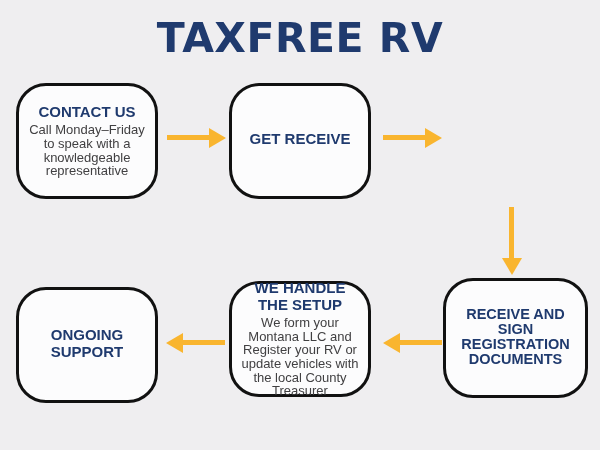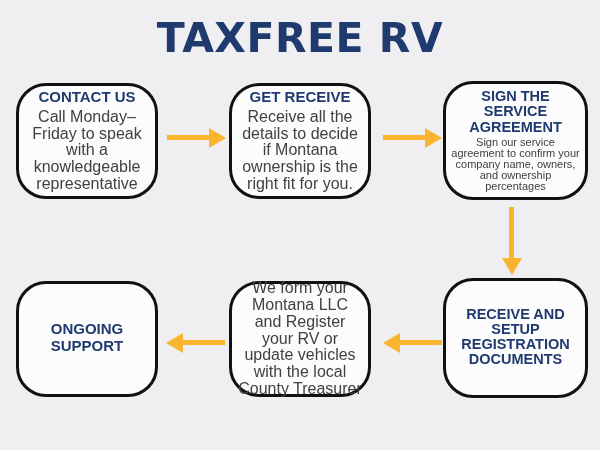--- a/index.html
+++ b/index.html
@@ -47,31 +47,31 @@
     justify-content: center;
     align-items: center;
     text-align: center;
     padding: 4px 5px;
   }
   .pos-1 { left: 16px;  top: 83px; }
   .pos-2 { left: 229px; top: 83px; }
   .pos-3 { left: 443px; top: 81px;  width: 145px; height: 119px; }
   .pos-4 { left: 443px; top: 278px; width: 145px; height: 120px; }
   .pos-5 { left: 229px; top: 281px; }
-  .pos-6 { left: 16px;  top: 281px; gap: 25px; }
+  .pos-6 { left: 16px;  top: 287px; gap: 25px; }
   .heading {
     font-size: 15px;
     font-weight: bold;
     line-height: 1.1;
     color: var(--navy);
     margin-bottom: 3px;
   }
   .narrow-heading .heading { max-width: 96px; }
   .body {
-    font-size: 16px;
+    font-size: 13px;
     line-height: 1.05;
     color: var(--body_text);
   }
   .dense .heading { font-size: 14.5px; line-height: 1.05; margin-bottom: 2px; }
   .dense .body { font-size: 11px; line-height: 1.0; }
   
   .arrow { position: absolute; background: var(--arrow); }
   .arrow.h { height: 5px; }
   .arrow.v { width: 5px; }
   .arrow.right::after {
@@ -108,33 +108,29 @@
 
   <h1 class="title">TAXFREE RV</h1>
 
   <section class="box pos-1">
     <h2 class="heading">CONTACT US</h2>
     <p class="body">Call Monday–Friday to speak with a knowledgeable representative</p>
   </section>
 
   <section class="box pos-2">
     <h2 class="heading">GET RECEIVE</h2>
-    <p class="body">Receive all the details to decide if Montana ownership is the right fit for you.</p>
   </section>
 
-  <section class="box pos-3 dense">
-    <h2 class="heading">SIGN THE SERVICE AGREEMENT</h2>
-    <p class="body">Sign our service agreement to confirm your company name, owners, and ownership percentages</p>
-  </section>
 
   <section class="box pos-4 dense">
-    <h2 class="heading">RECEIVE AND SETUP REGISTRATION DOCUMENTS</h2>
+    <h2 class="heading">RECEIVE AND SIGN REGISTRATION DOCUMENTS</h2>
   </section>
 
   <section class="box pos-5 narrow-heading">
+    <h2 class="heading">WE HANDLE THE SETUP</h2>
     <p class="body">We form your Montana LLC and Register your RV or update vehicles with the local County Treasurer</p>
   </section>
 
   <section class="box pos-6">
     <h2 class="heading">ONGOING SUPPORT</h2>
   </section>
 
   <div class="arrow h right a1"></div>
   <div class="arrow h right a2"></div>
   <div class="arrow v down a3"></div>

